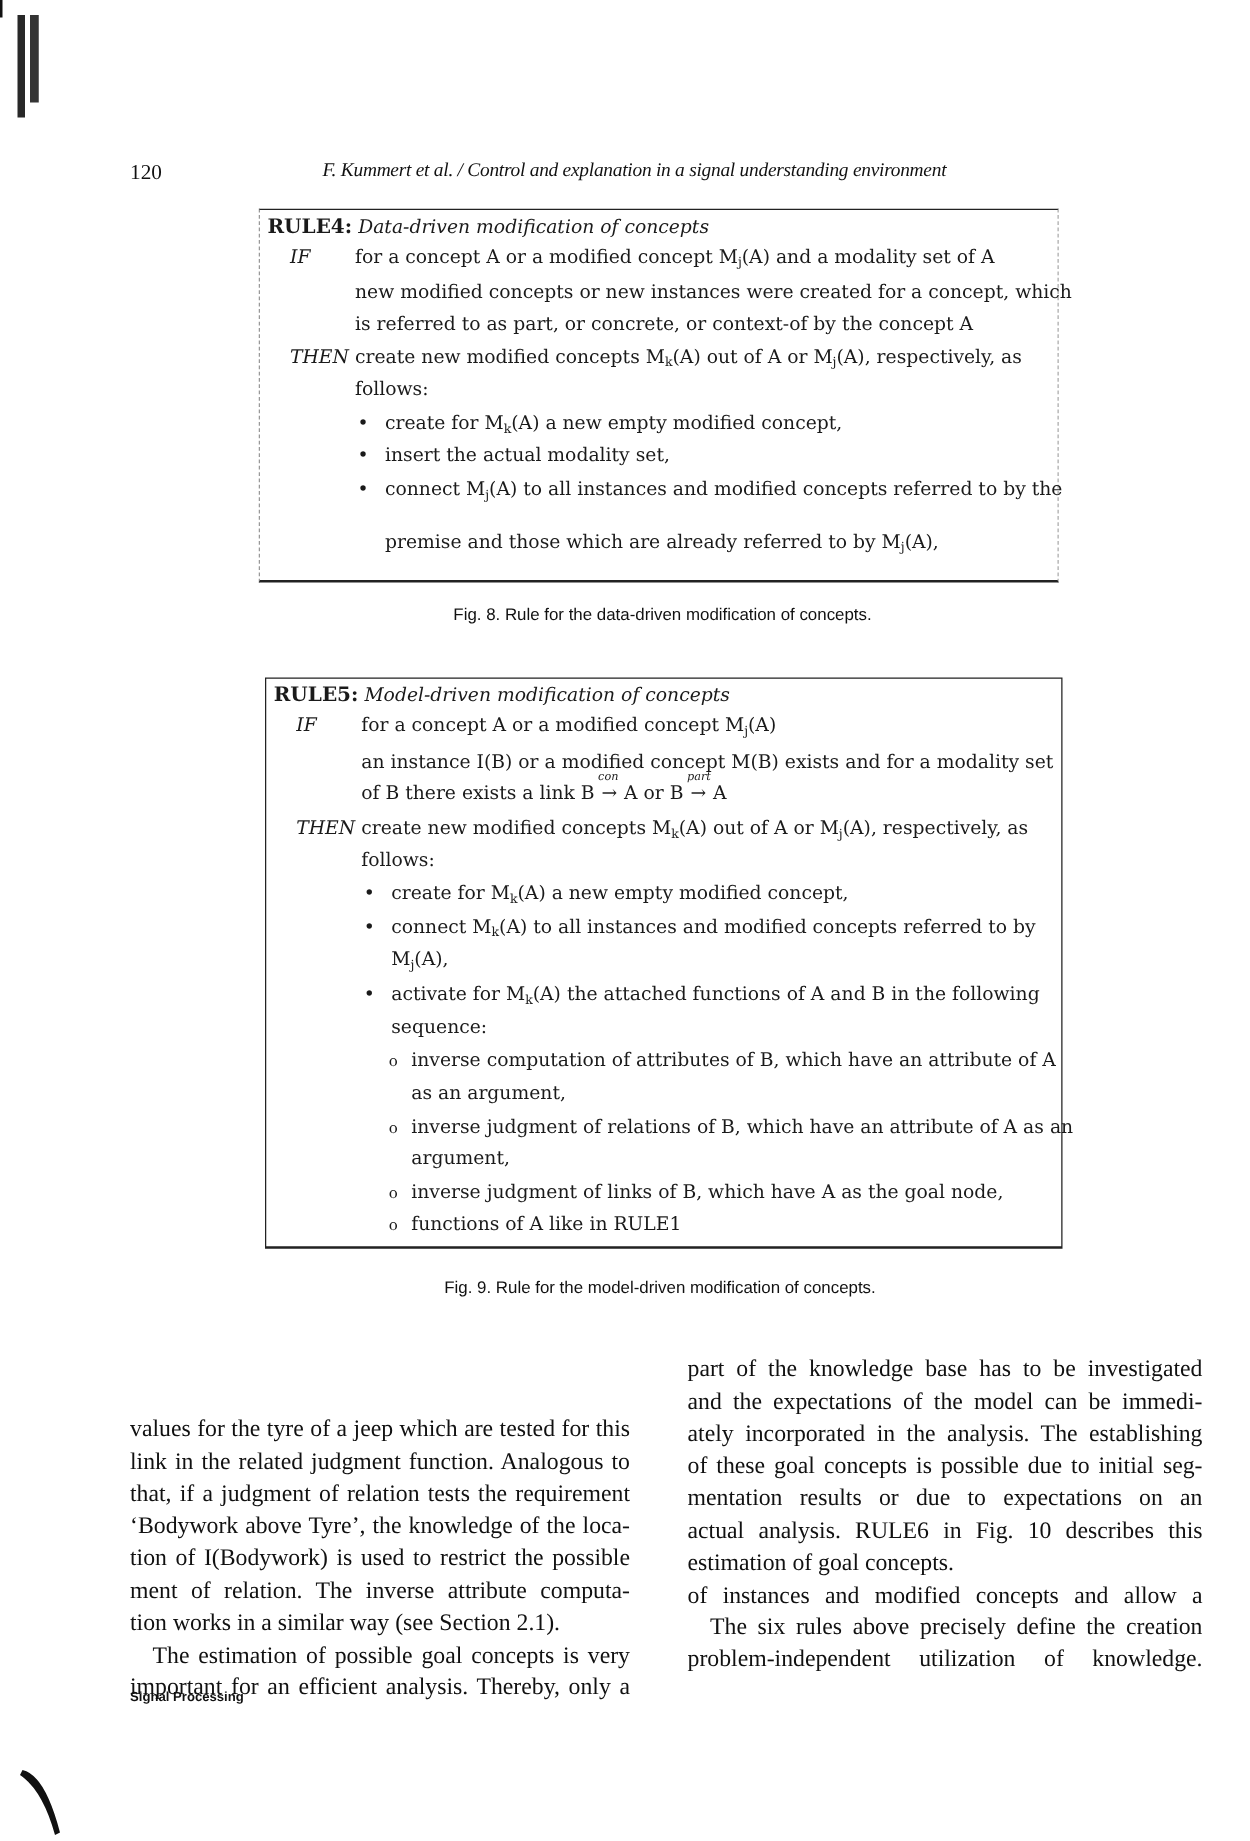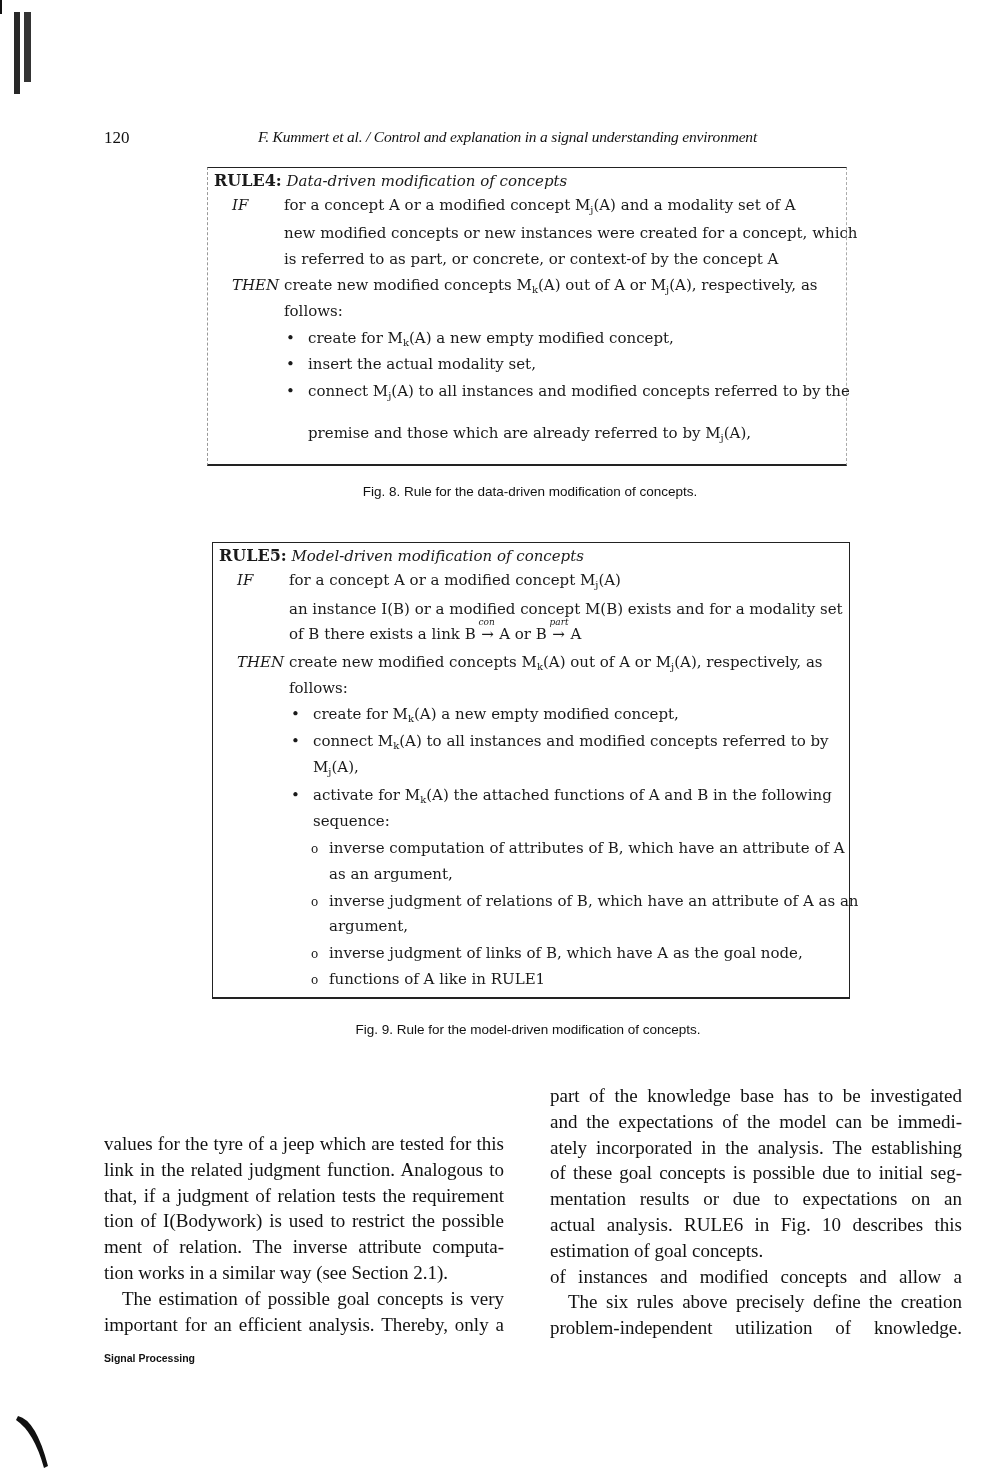--- a/index.html
+++ b/index.html
@@ -105,20 +105,21 @@
   <span class="subcont" style="top:370px">argument,</span>
   <span class="sub" style="top:397px"><span class="circ">o</span><span>inverse judgment of links of B, which have A as the goal node,</span></span>
   <span class="sub" style="top:423px"><span class="circ">o</span><span>functions of A like in RULE1</span></span>
 </div>
 <div class="caption caption-fig9">Fig. 9. Rule for the model-driven modification of concepts.</div>
 
 <div class="col col-left">
   <span class="line">values for the tyre of a jeep which are tested for this</span>
   <span class="line">link in the related judgment function. Analogous to</span>
   <span class="line">that, if a judgment of relation tests the requirement</span>
+  <span class="line">‘Bodywork above Tyre’, the knowledge of the loca-</span>
   <span class="line">tion of I(Bodywork) is used to restrict the possible</span>
   <span class="line">ment of relation. The inverse attribute computa-</span>
   <span class="line last">tion works in a similar way (see Section 2.1).</span>
   <span class="line indent">The estimation of possible goal concepts is very</span>
   <span class="line">important for an efficient analysis. Thereby, only a</span>
 </div>
 
 <div class="col col-right">
   <span class="line">part of the knowledge base has to be investigated</span>
   <span class="line">and the expectations of the model can be immedi-</span>

